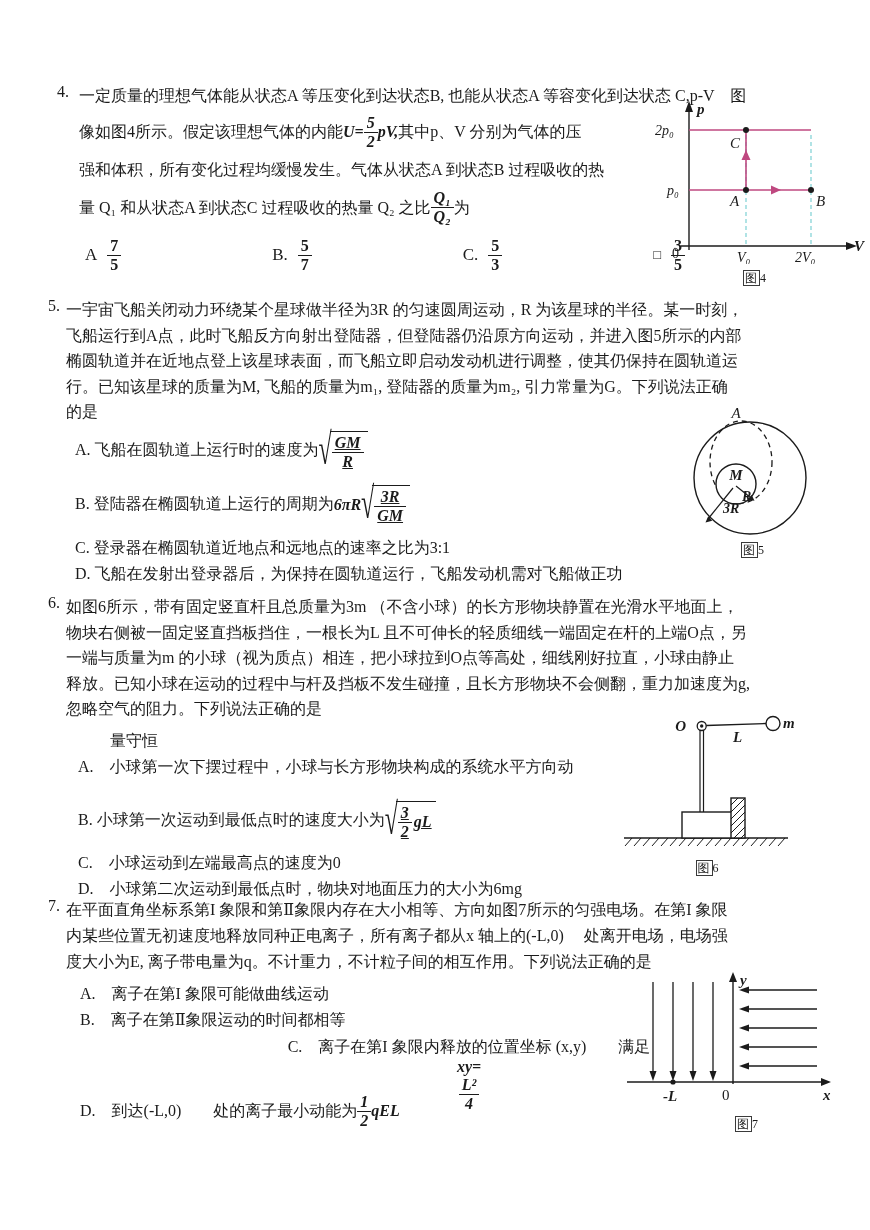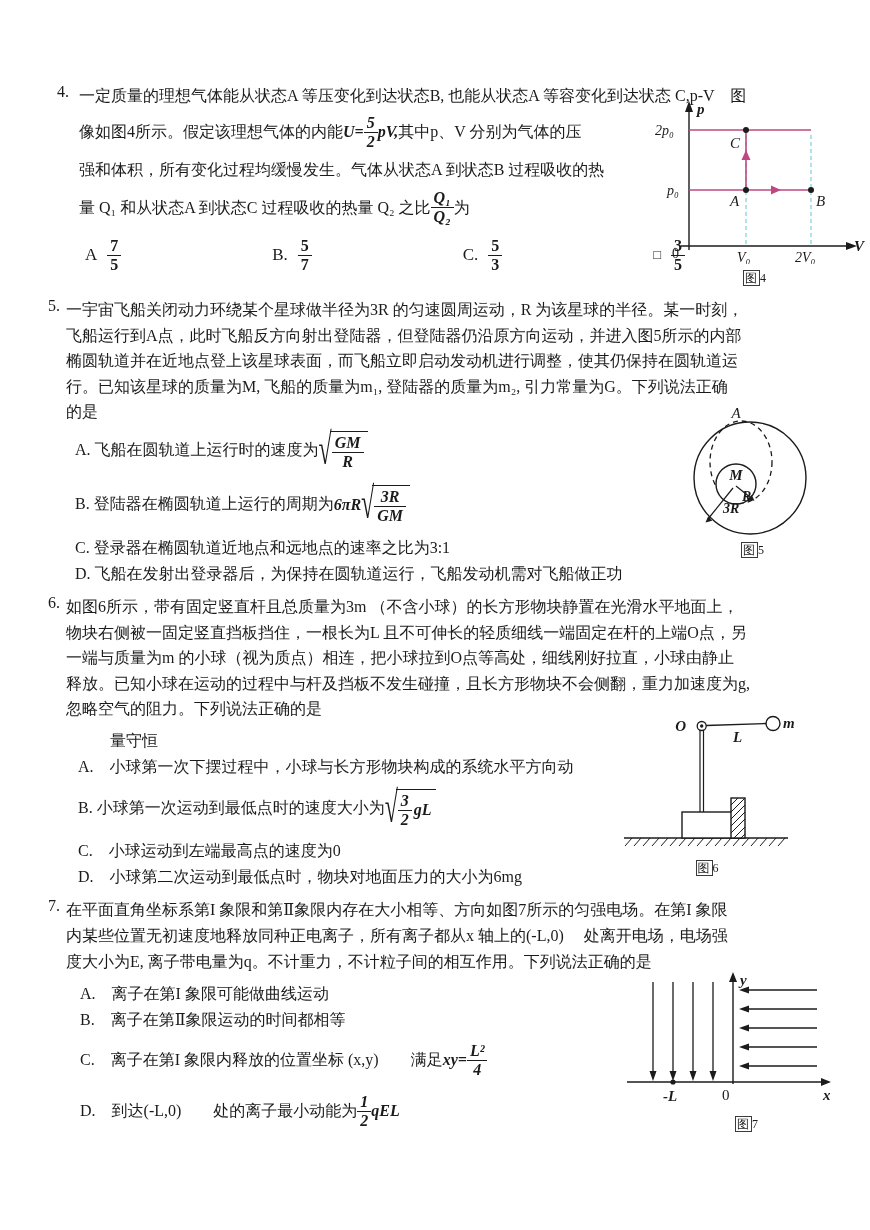--- a/index.html
+++ b/index.html
@@ -20,21 +20,21 @@
   
   .mi { font-style:italic; font-weight:bold; }
   .frac { display:inline-flex; flex-direction:column; text-align:center;
           vertical-align:middle; line-height:1.12; font-weight:bold; }
   .frac .num { border-bottom:1.4px solid #1b1b1b; padding:0 3px; display:block; }
   .frac .den { padding:0 3px; display:block; }
   .sqrt { display:inline-flex; align-items:flex-end; vertical-align:middle; }
   .radsym { font-weight:normal; font-style:normal; font-size:24px; line-height:22px;
             transform:scaleY(1.85); transform-origin:70% 100%; }
   .radbody { border-top:1.6px solid #1b1b1b; padding:2px 4px 0 2px; margin-left:-2px;
-             display:inline-flex; align-items:center; gap:2px; }
+             display:inline-flex; align-items:center; gap:2px;text-decoration:underline; }
 
   
   .q4-line { white-space:nowrap; line-height:38px; }
   .q4-body { width:585px; }
   .q4-opts { display:flex; width:600px; padding-left:6px; justify-content:space-between;
              margin-top:10px; align-items:center; }
   .q4-opt { display:inline-flex; align-items:center; gap:10px; }
   .opt-label { font-size:17px; }
 
   .optline { white-space:nowrap; line-height:26px; }
@@ -221,21 +221,21 @@
         <div class="tline">物块右侧被一固定竖直挡板挡住，一根长为L 且不可伸长的轻质细线一端固定在杆的上端O点，另</div>
         <div class="tline">一端与质量为m 的小球（视为质点）相连，把小球拉到O点等高处，细线刚好拉直，小球由静止</div>
         <div class="tline">释放。已知小球在运动的过程中与杆及挡板不发生碰撞，且长方形物块不会侧翻，重力加速度为g,</div>
         <div class="tline">忽略空气的阻力。下列说法正确的是</div>
 
         <div style="margin-top:6px;">
           <div class="optline" style="padding-left:44px;">量守恒</div>
           <div class="optline" style="padding-left:12px;">A.　小球第一次下摆过程中，小球与长方形物块构成的系统水平方向动</div>
         </div>
 
-        <div class="opt-math" style="padding-left:12px; margin-top:6px; height:46px;">
+        <div class="opt-math" style="padding-left:12px; margin-top:18px; height:46px;">
           <span>B. 小球第一次运动到最低点时的速度大小为</span>
           <span class="sqrt">
             <span class="radsym">√</span>
             <span class="radbody">
               <span class="frac mi">
                   <span class="num">3</span>
                   <span class="den">2</span>
                 </span>
               <span class="mi">gL</span>
             </span>
@@ -308,21 +308,21 @@
     <div class="qrow">
       <span class="qno narrow">7.</span>
       <div class="qtext">
         <div class="tline26">在平面直角坐标系第I 象限和第Ⅱ象限内存在大小相等、方向如图7所示的匀强电场。在第I 象限</div>
         <div class="tline26">内某些位置无初速度地释放同种正电离子，所有离子都从x 轴上的(-L,0)　 处离开电场，电场强</div>
         <div class="tline26">度大小为E, 离子带电量为q。不计重力，不计粒子间的相互作用。下列说法正确的是</div>
 
         <div class="optline" style="padding-left:14px; margin-top:6px;">A.　离子在第I 象限可能做曲线运动</div>
         <div class="optline" style="padding-left:14px;">B.　离子在第Ⅱ象限运动的时间都相等</div>
 
-        <div class="opt-math" style="padding-left:14px; margin-top:4px; height:46px;">
+        <div class="opt-math" style="padding-left:14px; margin-top:4px; height:46px;flex-direction:column;">
           <span>C.　离子在第I 象限内释放的位置坐标 (x,y)　　满足 </span>
           <span class="mi">xy=</span>
           <span class="frac mi">
             <span class="num">L²</span>
               <span class="den">4</span>
           </span>
         </div>
 
         <div class="opt-math" style="padding-left:14px; margin-top:6px; height:44px;">
           <span>D.　到达(-L,0)　　处的离子最小动能为</span>

